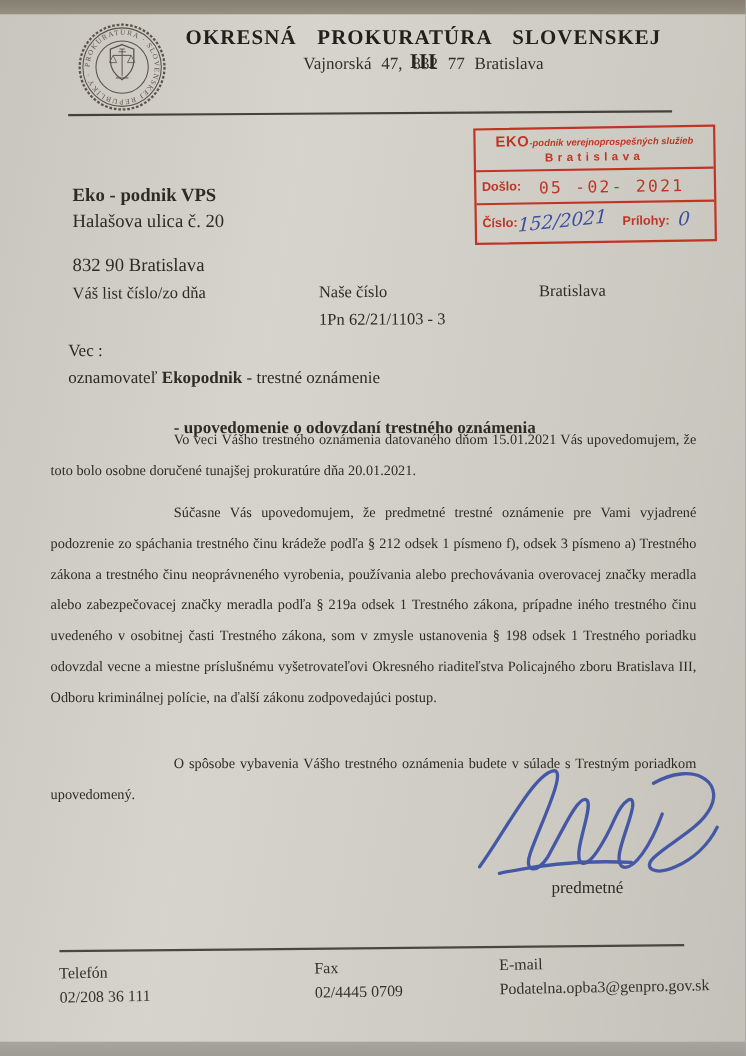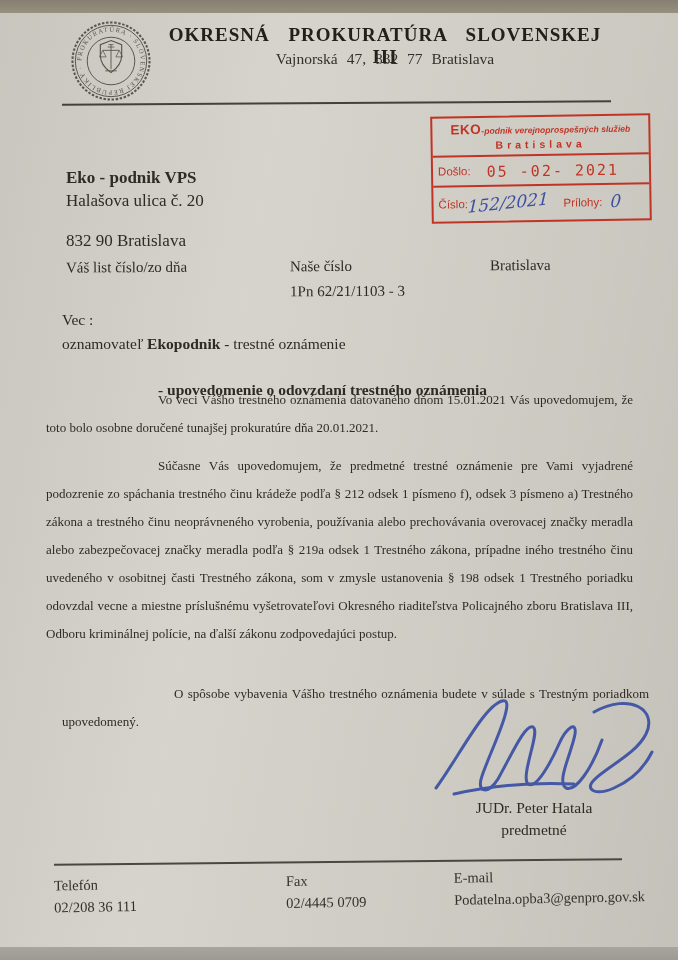--- a/index.html
+++ b/index.html
@@ -33,41 +33,41 @@
   
   .stamp{left:431px;top:115px;width:216px;transform:rotate(-0.9deg);
     border:2.5px solid #c13425;color:#c13425;font-family:"Liberation Sans",sans-serif;}
   .stamp .row{border-bottom:2px solid #c13425;padding:4px 5px;}
   .stamp .row:last-child{border-bottom:none;}
   .stamp .org-line{text-align:center;line-height:13px;white-space:nowrap;}
   .stamp .org-bold{font-weight:bold;font-size:13.5px;letter-spacing:.5px;}
   .stamp .org-rest{font-weight:bold;font-style:italic;font-size:8.6px;}
   .stamp .org-city{text-align:center;font-weight:bold;font-size:10.5px;letter-spacing:4px;margin-top:1px;}
   .stamp .fl{display:flex;align-items:center;}
-  .stamp .lbl{font-weight:normal;font-size:11.5px;}
+  .stamp .lbl{font-weight:bold;font-size:11.5px;}
   .stamp .datestamp{font-family:"DejaVu Sans Mono",monospace;font-size:15px;letter-spacing:2px;margin-left:16px;margin-top:2px;}
   .hand{display:inline-block;color:#3a4fa3;font-family:"DejaVu Serif",serif;font-style:italic;
     font-size:17px;transform:rotate(-5deg) skewX(-8deg);line-height:1;}
   .stamp .row.last{padding:8px 5px 9px 5px;}
 
   
   .refrow{left:66px;top:254px;width:562px;display:grid;grid-template-columns:224px 200px 1fr;
     font-size:15px;line-height:25px;transform:rotate(-0.3deg);}
 
   
   .subject{left:62px;top:308px;font-size:15.5px;line-height:24px;}
   .subject .vec{font-weight:normal;}
   .subject .bold{font-weight:bold;}
   .subject .subline{display:block;margin:22px 0 0 96px;font-weight:bold;}
 
   
   .para{left:46px;width:587px;font-size:13px;line-height:28px;text-align:justify;text-align-last:left;}
   .p1{top:386px;text-indent:112px;}
   .p2{top:452px;text-indent:112px;}
-  .p3{top:680px;text-indent:112px;margin-left:16px;}
+  .p3{top:680px;text-indent:112px;}
 
   
   .sig-svg{left:424px;top:690px;width:238px;height:112px;}
   .sig-name{left:418px;top:797px;width:232px;text-align:center;font-size:15.5px;line-height:22px;}
 
   
   .rule-2{left:54px;top:861px;width:568px;height:2px;background:#4a4740;transform:rotate(-0.55deg);}
   .footer{left:54px;top:869px;width:572px;display:grid;grid-template-columns:232px 168px 1fr;
     font-size:14.5px;line-height:22px;transform:rotate(-1.1deg);color:#34312b;}
 </style>
@@ -152,21 +152,20 @@
   <div class="abs para p3">O spôsobe vybavenia Vášho trestného oznámenia budete v súlade s Trestným poriadkom upovedomený.</div>
 
   <svg class="abs sig-svg" viewBox="0 0 238 112" aria-hidden="true">
     <g stroke="#3a4fa3" stroke-width="3" fill="none" stroke-linecap="round" opacity="0.92">
       <path d="M12,98 C34,68 60,16 78,11 C94,6 66,62 58,86 C52,103 64,105 74,89 C88,64 101,34 109,37 C117,41 96,86 104,94 C112,100 127,72 135,54 C142,38 153,30 151,44 C148,62 132,92 142,98 C152,102 168,78 178,50"></path>
       <path d="M170,22 C206,2 234,20 222,44 C212,64 184,76 170,90 C160,100 172,106 190,98 C206,91 220,78 228,62"></path>
       <path d="M30,104 C66,96 110,92 150,94"></path>
     </g>
   </svg>
   <div class="abs sig-name">
-    <div>JUDr. Peter Hatala</div>
     <div>predmetné</div>
   </div>
 
   <div class="abs rule-2"></div>
   <div class="abs footer">
     <div>
       <div>Telefón</div>
       <div>02/208 36 111</div>
     </div>
     <div>

